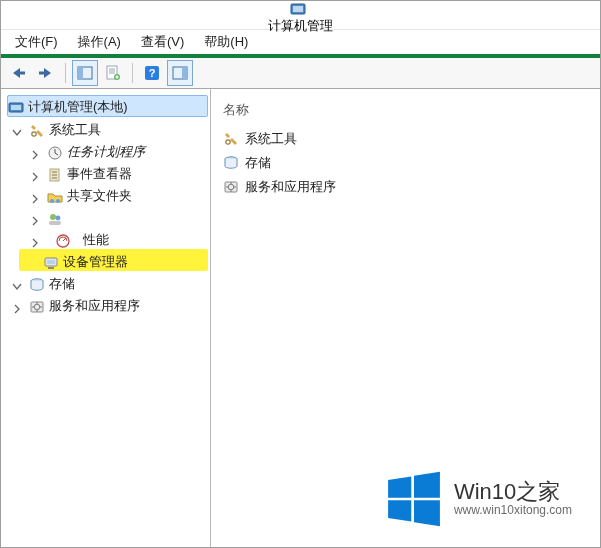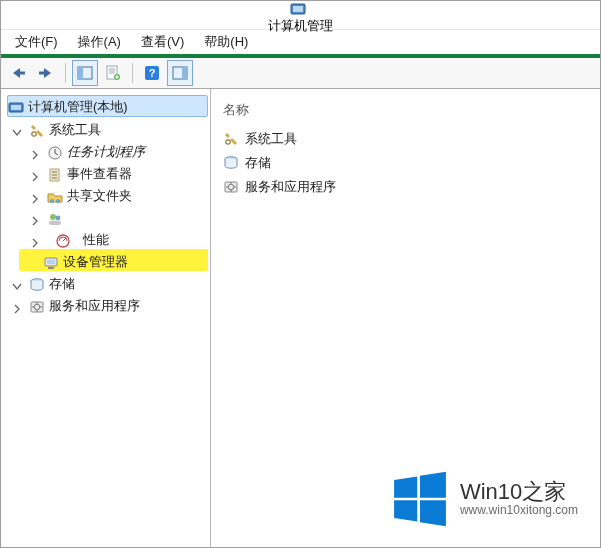--- a/index.html
+++ b/index.html
@@ -25,21 +25,21 @@
   .list-row .icon{width:16px;height:16px;flex:0 0 16px;}
   
   .tree{list-style:none;margin:0;padding:0;}
   .tree li{white-space:nowrap;}
   .row{display:flex;align-items:flex-end;height:22px;gap:4px;}
   .expander{width:12px;height:12px;display:inline-block;margin-right:2px;}
   .node-icon{width:16px;height:16px;flex:0 0 16px;}
   .selected{background:#cfe6ff;border:1px solid #8ab9e6;border-radius:2px;padding-right:6px;height:20px;}
   .highlighted{background:#fff43b;border-radius:2px;padding-right:32px;height:22px;}
   
-  .watermark{position:absolute;right:22px;bottom:18px;display:flex;align-items:center;gap:10px;}
+  .watermark{position:absolute;right:28px;bottom:18px;display:flex;align-items:center;gap:10px;}
   .wm-text .big{font-size:22px;color:#333;line-height:1;}
   .wm-text .small{font-size:12px;color:#6b6b6b;}
   svg{display:block;}
 </style>
 </head>
 <body>
 
 <div class="window">
 
   <div class="titlebar">

